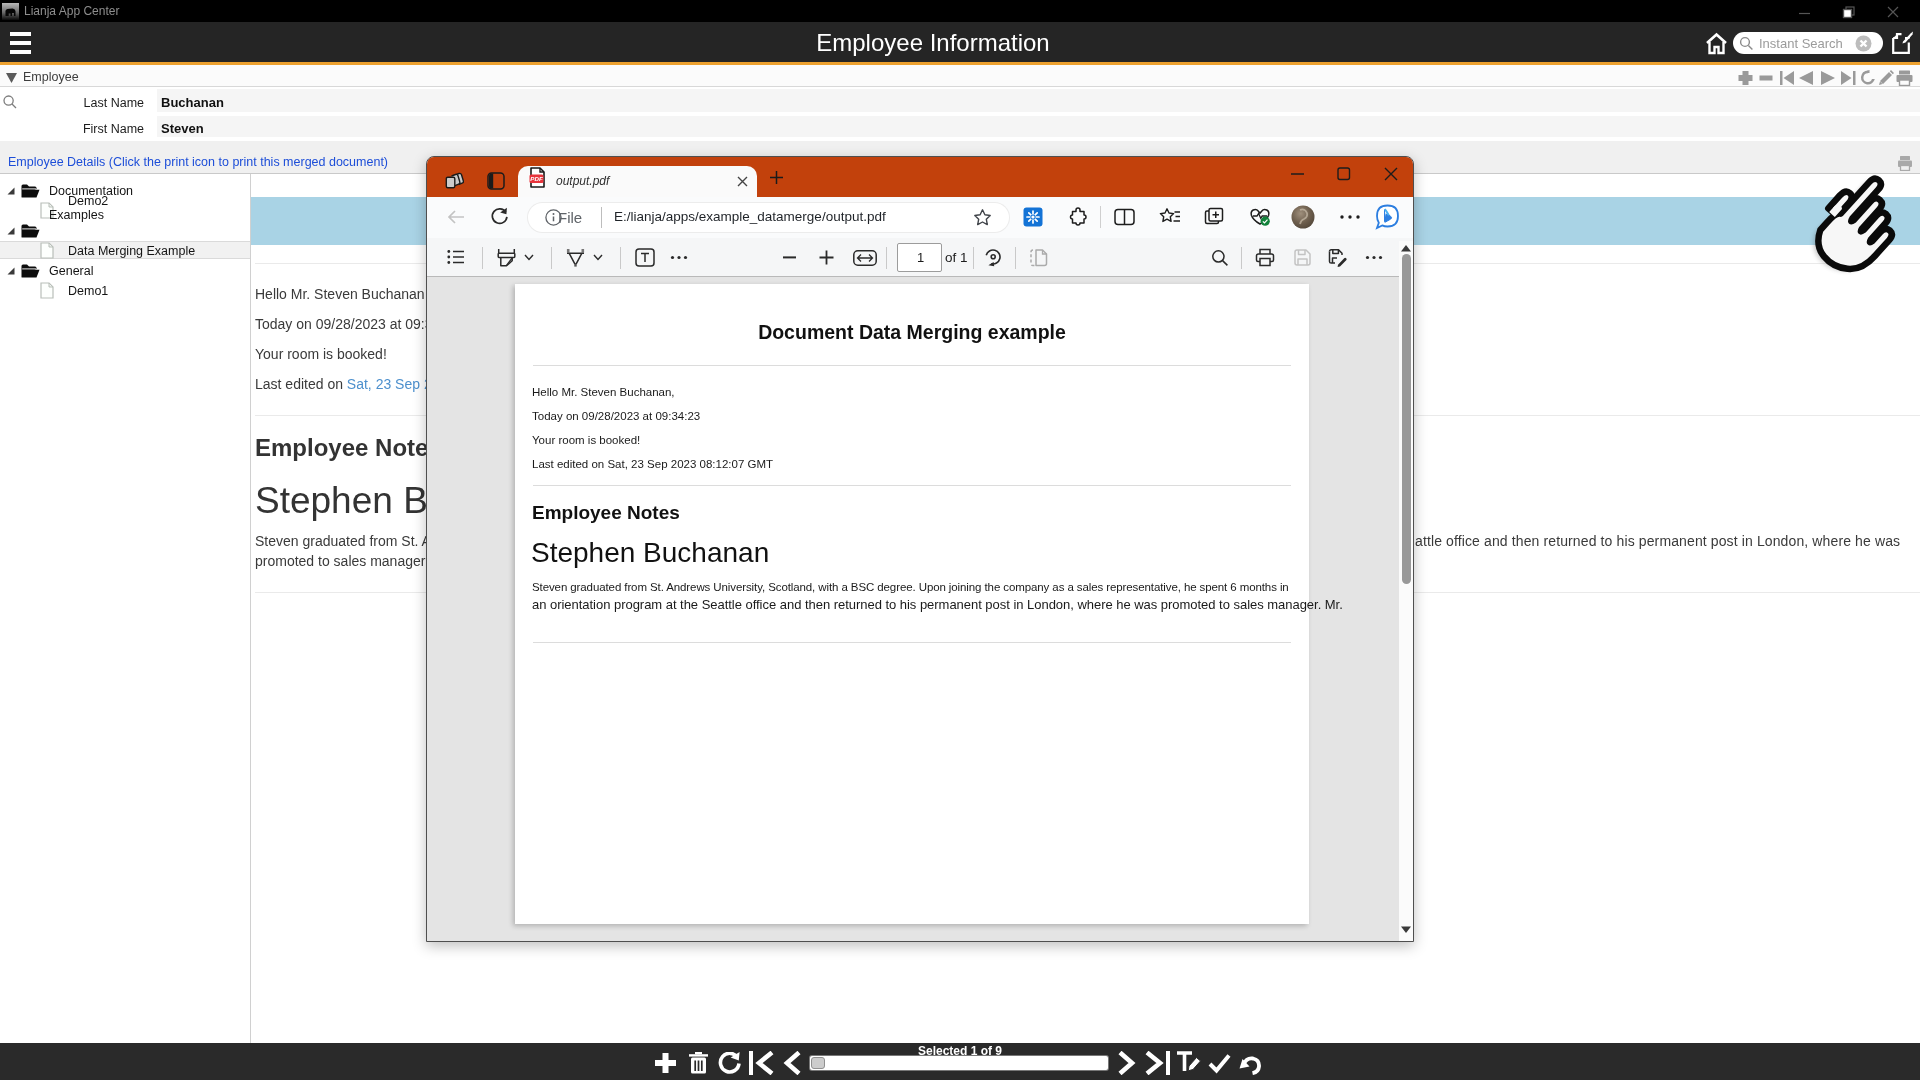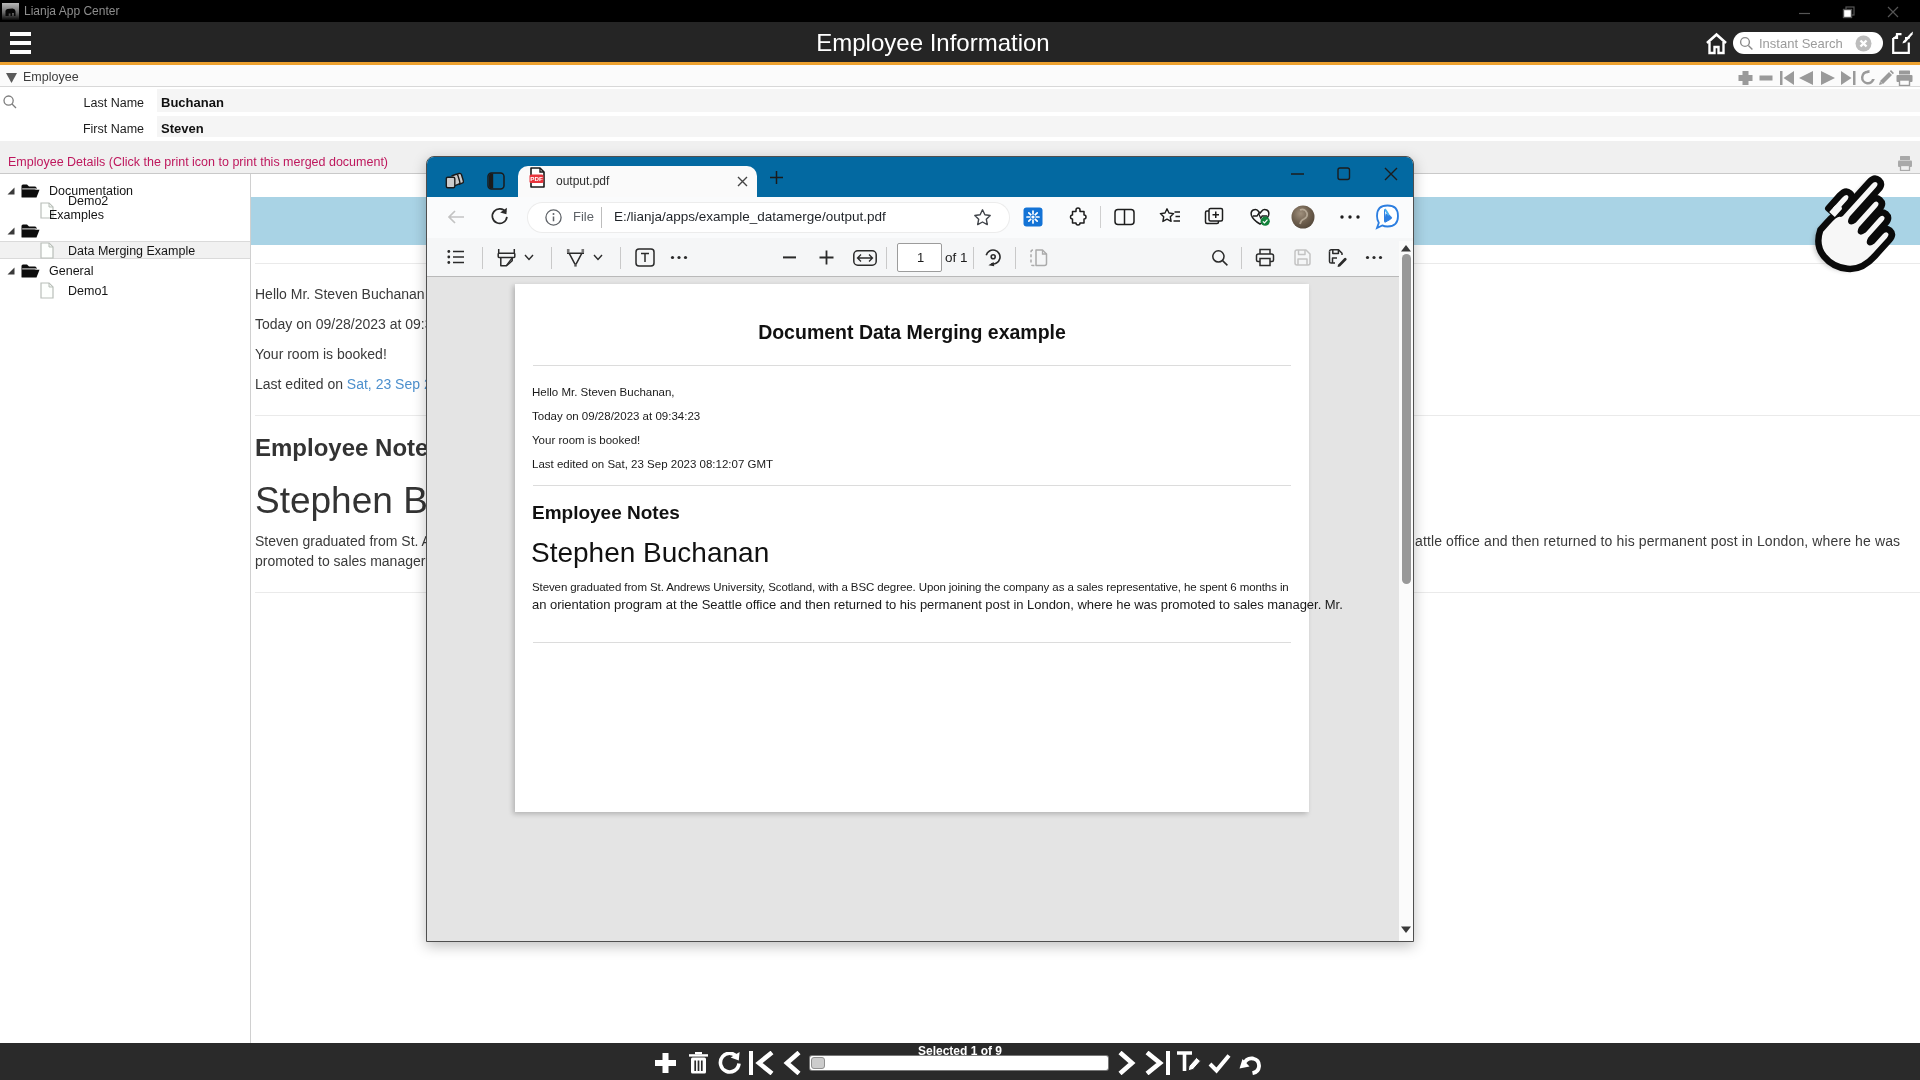--- a/index.html
+++ b/index.html
@@ -104,21 +104,21 @@
   </svg>
   <div class="abs" style="left:157px;top:2px;width:1763px;height:23px;background:#f5f5f5;"></div>
   <div class="abs" style="left:157px;top:29px;width:1763px;height:21px;background:#f5f5f5;"></div>
   <div class="abs" style="left:0;top:9px;width:144px;text-align:right;font-size:12.5px;color:#1c1c1c;">Last Name</div>
   <div class="abs" style="left:161px;top:8px;font-size:13px;font-weight:bold;color:#111;">Buchanan</div>
   <div class="abs" style="left:0;top:35px;width:144px;text-align:right;font-size:12.5px;color:#1c1c1c;">First Name</div>
   <div class="abs" style="left:161px;top:34px;font-size:13px;font-weight:bold;color:#111;">Steven</div>
 </div>
 
 <div class="abs" style="left:0;top:141px;width:1920px;height:33px;background:#f0f0f0;border-bottom:1px solid #c9c9c9;">
-  <div class="abs" style="left:8px;top:14px;font-size:12.5px;color:#be185d;">Employee Details  (Click the print icon to print this merged document)</div>
+  <div class="abs" style="left:8px;top:14px;font-size:12.5px;color:#1d4ed8;">Employee Details  (Click the print icon to print this merged document)</div>
   <svg class="abs" style="left:1897px;top:15px;" width="16" height="15" viewBox="0 0 16 15">
     <g fill="#a9a9a9">
       <rect x="3" y="0" width="10" height="4" rx="0.5"></rect>
       <rect x="1" y="4.5" width="14" height="6.5" rx="1"></rect>
       <rect x="3.5" y="9.5" width="9" height="5" fill="#f0f0f0" stroke="#a9a9a9" stroke-width="1.3"></rect>
     </g>
   </svg>
 </div>
 
 <div class="abs" style="left:0;top:174px;width:251px;height:869px;background:#fff;border-right:1px solid #d0d0d0;font-size:12.5px;color:#141414;">
@@ -182,21 +182,21 @@
   <div class="abs" style="left:4px;top:260px;font-size:24px;font-weight:bold;color:#333;">Employee Notes</div>
   <div class="abs" style="left:4px;top:306px;font-size:37px;color:#333;">Stephen Buchanan</div>
   <div class="abs" style="left:4px;top:359px;width:430px;height:20px;overflow:hidden;font-size:14px;color:#3a3a3a;white-space:nowrap;">Steven graduated from St. Andrews University, Scotland, with a BSC degree.</div>
   <div class="abs" style="left:1164px;top:359px;font-size:14px;letter-spacing:0.12px;color:#3a3a3a;white-space:nowrap;">attle office and then returned to his permanent post in London, where he was</div>
   <div class="abs" style="left:4px;top:379px;width:430px;height:20px;overflow:hidden;font-size:14px;color:#3a3a3a;white-space:nowrap;">promoted to sales manager. Mr. Buchanan has completed the courses</div>
   <div class="abs" style="left:4px;top:418px;width:1665px;height:1px;background:#eaeaea;"></div>
 </div>
 
 <div id="edgewin" class="abs" style="left:426px;top:156px;width:988px;height:786px;border:1px solid #4f4f4f;border-radius:8px 8px 0 0;background:#e4e4e4;box-shadow:0 4px 14px rgba(0,0,0,0.25);overflow:hidden;">
 
-  <div class="abs" style="left:0;top:0;width:986px;height:52px;background:#0369a1;">
+  <div class="abs" style="left:0;top:0;width:986px;height:52px;background:#c2410c;font-style:italic;">
     <svg class="abs" style="left:18px;top:15px;" width="19" height="18" viewBox="0 0 19 18">
       <g fill="#cbcbcb" stroke="#1b1b1b" stroke-width="1.4" stroke-linejoin="round">
         <path d="M10,3 L14,1.5 Q15.8,0.9 16.5,2.7 L18.3,8.7 Q18.9,10.5 17.1,11.2 L13.5,12.6"></path>
         <path d="M6.5,4 L10.5,2.5 Q12.3,1.9 13,3.7 L14.8,9.7 Q15.4,11.5 13.6,12.2 L10,13.6"></path>
         <path d="M2.8,5.2 Q1.3,5.2 1.3,6.7 L1.3,14.2 Q1.3,15.7 2.8,15.7 L8.3,15.7 Q9.8,15.7 9.8,14.2 L9.8,6.7 Q9.8,5.2 8.3,5.2 Z"></path>
       </g>
     </svg>
     <svg class="abs" style="left:60px;top:15px;" width="18" height="18" viewBox="0 0 18 18">
       <rect x="1" y="1" width="16" height="16" rx="3.5" fill="none" stroke="#1b1b1b" stroke-width="1.5"></rect>
       <path d="M4.5,1.5 Q2,1.5 2,4 L2,14 Q2,16.5 4.5,16.5 L6.2,16.5 L6.2,1.5 Z" fill="#1b1b1b"></path>
@@ -235,21 +235,21 @@
       <path d="M15.8,5.2 A7.3,7.3 0 1 0 16.9,9.8" fill="none" stroke="#2a2a2a" stroke-width="1.7"></path>
       <path d="M16.9,0.8 L16.4,7.2 L10.2,5.4 Z" fill="#2a2a2a"></path>
     </svg>
 
     <div class="abs" style="left:101px;top:6px;width:481px;height:29px;background:#fff;border-radius:14.5px;box-shadow:0 0 0 1px #ececec;">
       <svg class="abs" style="left:17px;top:6px;" width="17" height="17" viewBox="0 0 17 17">
         <circle cx="8.5" cy="8.5" r="7.6" fill="none" stroke="#5f6368" stroke-width="1.3"></circle>
         <line x1="8.5" y1="7.5" x2="8.5" y2="12.3" stroke="#5f6368" stroke-width="1.5"></line>
         <circle cx="8.5" cy="4.9" r="1" fill="#5f6368"></circle>
       </svg>
-      <div class="abs" style="left:45px;top:6px;font-size:13px;color:#5f6368;">File</div>
+      <div class="abs" style="left:30px;top:6px;font-size:15px;color:#5f6368;">File</div>
       <div class="abs" style="left:73px;top:4px;width:1px;height:21px;background:#bdbdbd;"></div>
       <div class="abs" style="left:86px;top:6px;font-size:13.5px;color:#1f2328;">E:/lianja/apps/example_datamerge/output.pdf</div>
       <svg class="abs" style="left:445px;top:5px;" width="19" height="19" viewBox="0 0 19 19">
         <path d="M9.5,1.8 L11.9,6.8 L17.2,7.5 L13.3,11.2 L14.3,16.6 L9.5,14 L4.7,16.6 L5.7,11.2 L1.8,7.5 L7.1,6.8 Z" fill="none" stroke="#40444a" stroke-width="1.4" stroke-linejoin="round"></path>
       </svg>
     </div>
 
     <svg class="abs" style="left:596px;top:10px;" width="20" height="20" viewBox="0 0 20 20">
       <rect x="0.5" y="0.5" width="19" height="19" rx="3" fill="#1373d6"></rect>
       <g stroke="#fff" stroke-width="1.7" stroke-linecap="round">
@@ -420,21 +420,21 @@
       <path d="M10,16.8 L16.2,10.2 Q17.2,9.2 18.2,10.2 Q19.2,11.2 18.2,12.2 L12,18.6 L9.6,19 Z" fill="#2a2a2a"></path>
     </svg>
     <svg class="abs" style="left:938px;top:17px;" width="18" height="5" viewBox="0 0 18 5">
       <circle cx="2.5" cy="2.5" r="1.6" fill="#2a2a2a"></circle>
         <circle cx="9" cy="2.5" r="1.6" fill="#2a2a2a"></circle>
         <circle cx="15.5" cy="2.5" r="1.6" fill="#2a2a2a"></circle>
     </svg>
   </div>
 
   <div class="abs" style="left:0;top:120px;width:972px;height:665px;background:#e4e4e4;">
-    <div class="abs" style="left:88px;top:7px;width:794px;height:528px;background:#fff;box-shadow:-2px 2px 5px rgba(0,0,0,0.22);">
+    <div class="abs" style="left:88px;top:7px;width:794px;height:640px;background:#fff;box-shadow:-2px 2px 5px rgba(0,0,0,0.22);">
       <div class="abs" style="left:0;top:37px;width:794px;text-align:center;font-size:19.5px;font-weight:bold;color:#111;">Document Data Merging example</div>
       <div class="abs" style="left:18px;top:81px;width:758px;height:1px;background:#dcdcdc;"></div>
       <div class="abs" style="left:17px;top:102px;font-size:11.5px;color:#1a1a1a;">Hello Mr. Steven Buchanan,</div>
       <div class="abs" style="left:17px;top:126px;font-size:11.5px;color:#1a1a1a;">Today on 09/28/2023 at 09:34:23</div>
       <div class="abs" style="left:17px;top:150px;font-size:11.5px;color:#1a1a1a;">Your room is booked!</div>
       <div class="abs" style="left:17px;top:174px;font-size:11.5px;color:#1a1a1a;">Last edited on Sat, 23 Sep 2023 08:12:07 GMT</div>
       <div class="abs" style="left:18px;top:201px;width:758px;height:1px;background:#dcdcdc;"></div>
       <div class="abs" style="left:17px;top:218px;font-size:19px;font-weight:bold;color:#111;">Employee Notes</div>
       <div class="abs" style="left:16px;top:253px;font-size:28px;color:#111;">Stephen Buchanan</div>
       <div class="abs" style="left:17px;top:297px;font-size:11.5px;letter-spacing:-0.1px;color:#1a1a1a;white-space:nowrap;">Steven graduated from St. Andrews University, Scotland, with a BSC degree. Upon joining the company as a sales representative, he spent 6 months in</div>

